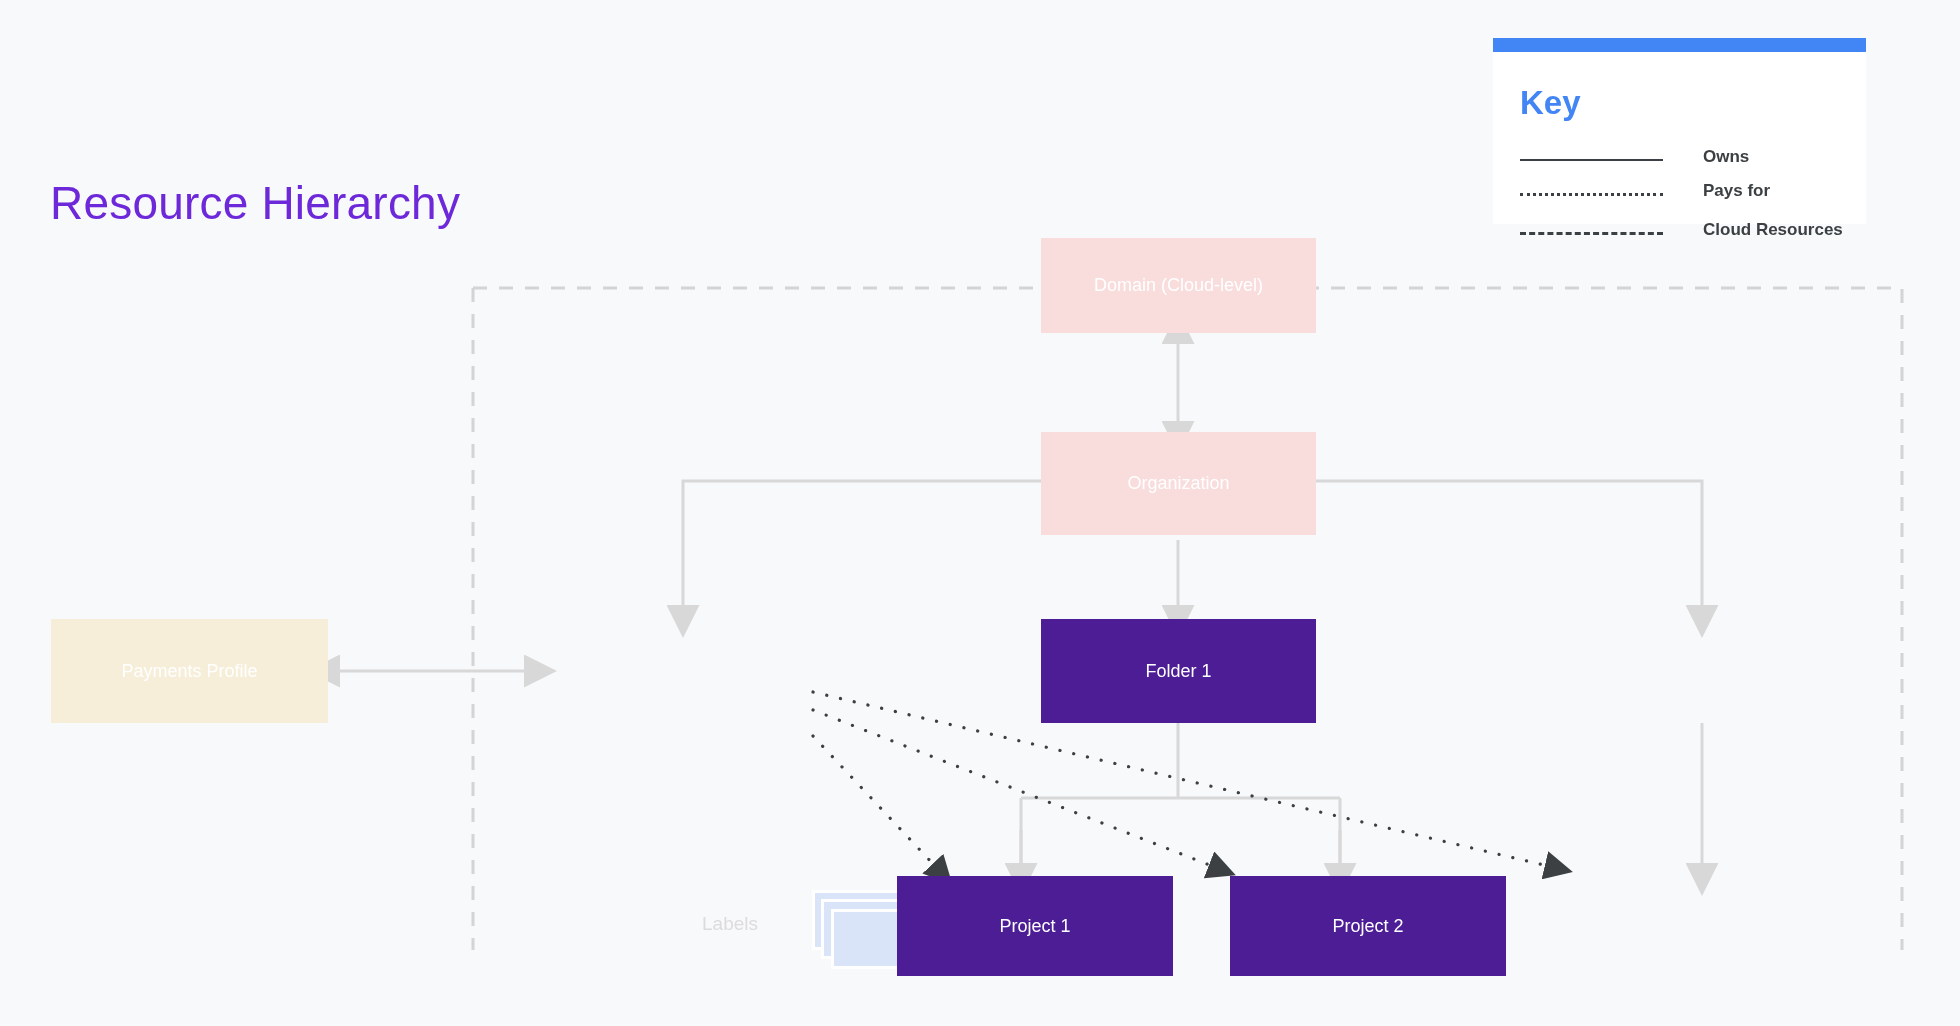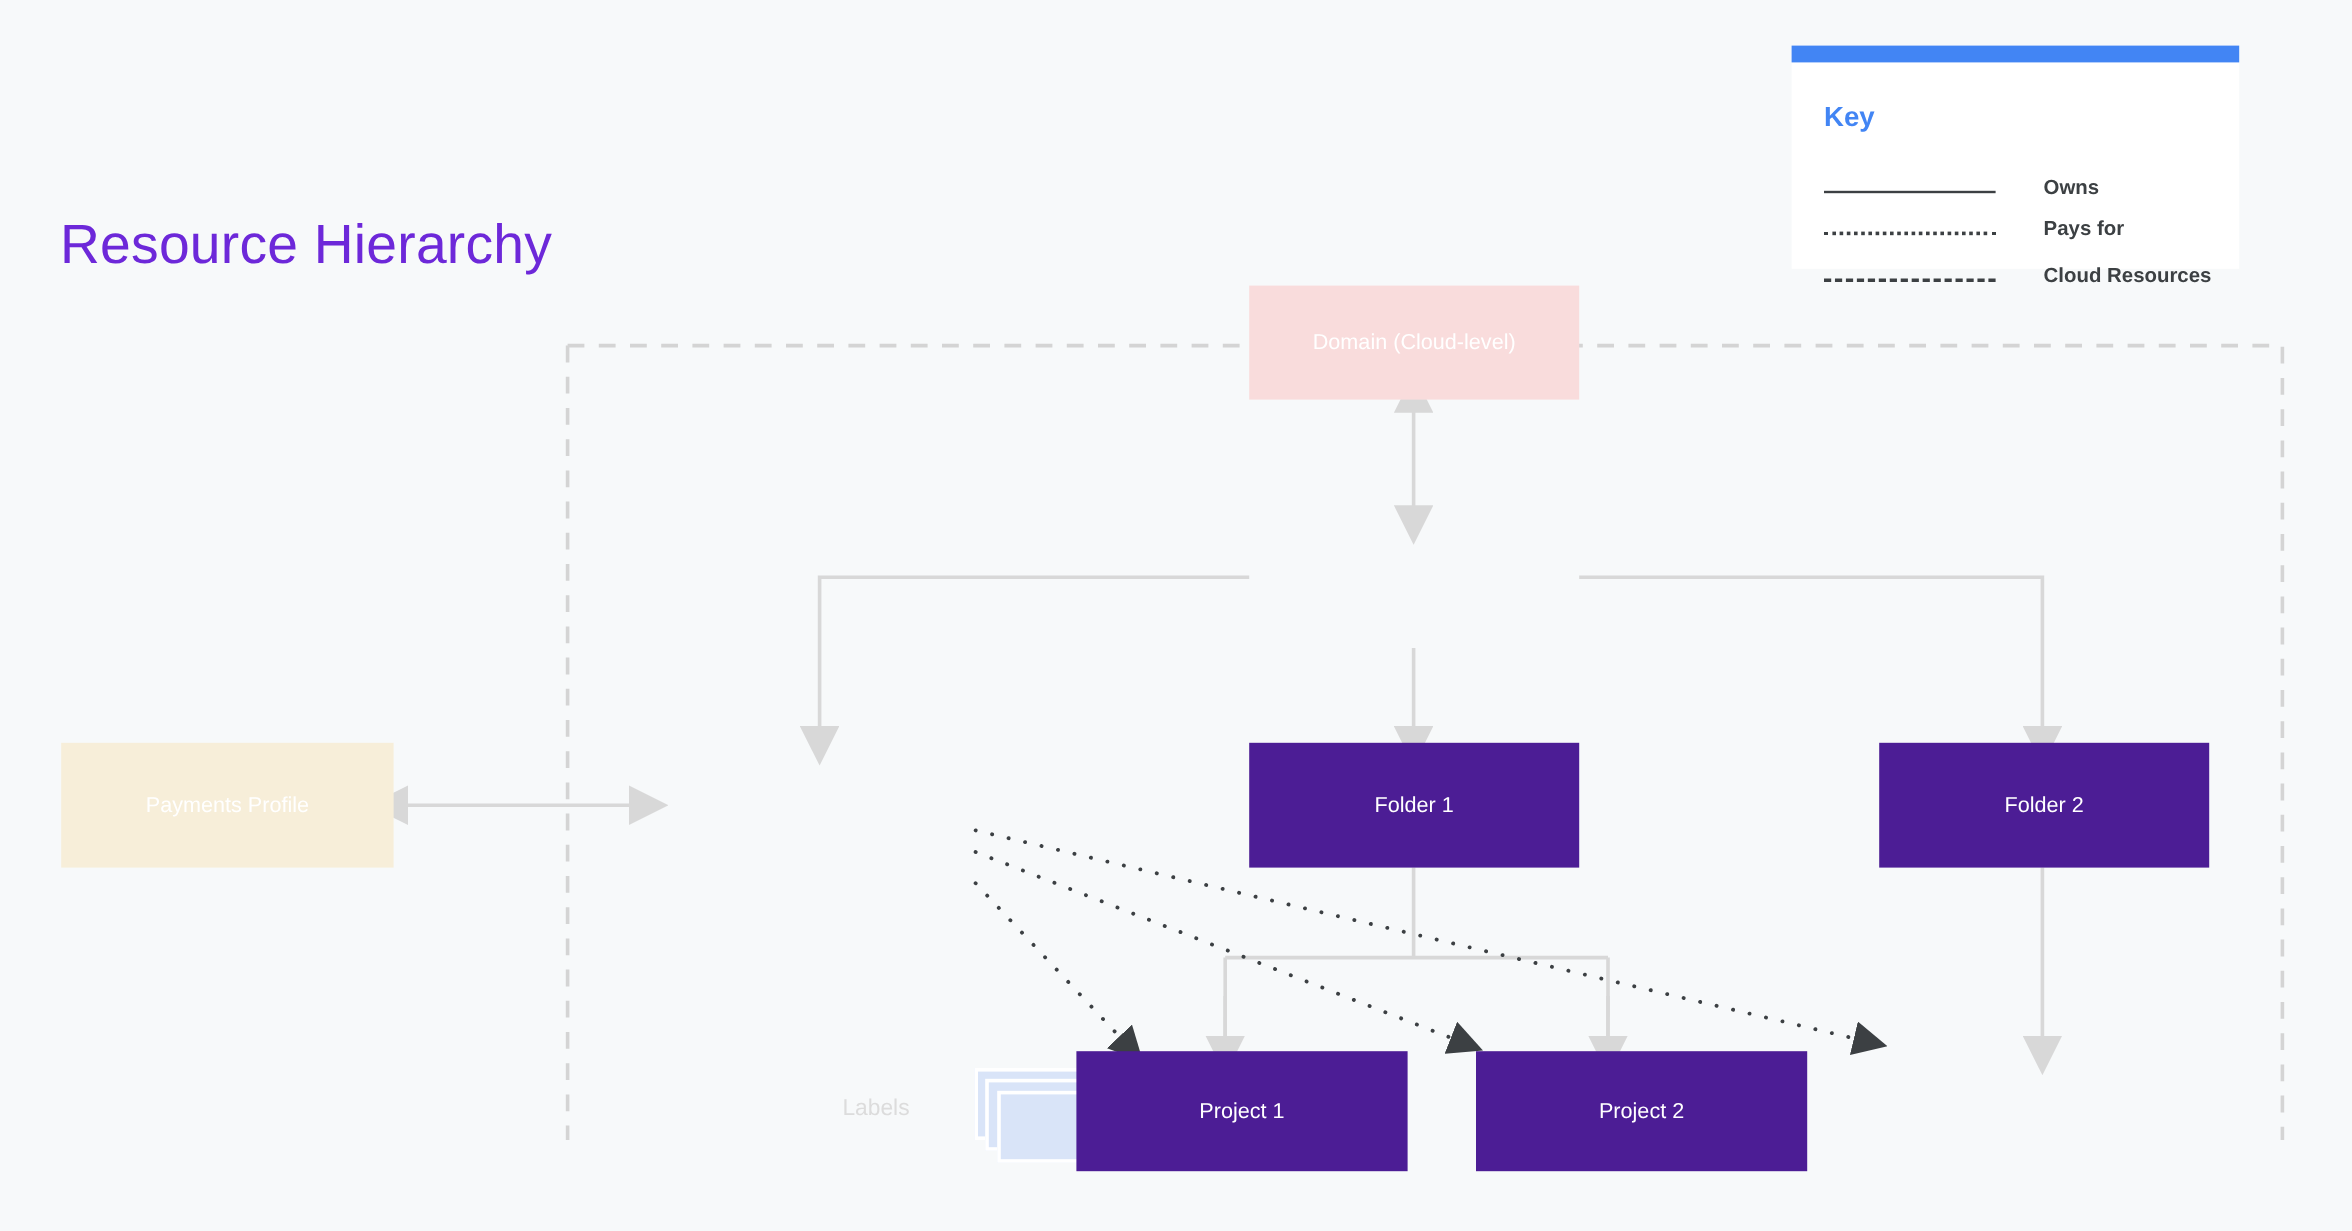--- a/index.html
+++ b/index.html
@@ -23,21 +23,21 @@
     position: absolute; left: 1493px; top: 38px;
     width: 373px; height: 186px;
     background: #ffffff;
   }
   #key-card .accent-bar {
     position: absolute; left: 0; top: 0; width: 373px; height: 14px;
     background: #4285f4;
   }
   #key-title {
     position: absolute; left: 27px; top: 48px;
-    font-size: 23px; font-weight: 700; color: #4285f4;
+    font-size: 33px; font-weight: 700; color: #4285f4;
     line-height: 1;
   }
   .key-row { position: absolute; left: 27px; width: 330px; height: 20px; }
   .key-swatch { position: absolute; left: 0; top: 8px; width: 143px; height: 0; }
   .key-label {
     position: absolute; left: 183px; top: -4px;
     font-size: 17px; font-weight: 700; color: #3c4043;
     line-height: 1.15; width: 150px;
   }
   .sw-solid  { border-top: 2.5px solid #3c4043; }
@@ -141,27 +141,27 @@
 
     <line x1="1702" y1="723" x2="1702" y2="866" stroke="#d8d8d8" stroke-width="3" marker-end="url(#ah-grey)"></line>
 
     <line x1="813" y1="736" x2="935" y2="866" stroke="#3c4043" stroke-width="3.2" stroke-linecap="round" stroke-dasharray="0.1 14" marker-end="url(#ah-dark)"></line>
     <line x1="813" y1="710" x2="1212" y2="866" stroke="#3c4043" stroke-width="3.2" stroke-linecap="round" stroke-dasharray="0.1 14" marker-end="url(#ah-dark)"></line>
     <line x1="813" y1="692" x2="1548" y2="866" stroke="#3c4043" stroke-width="3.2" stroke-linecap="round" stroke-dasharray="0.1 14" marker-end="url(#ah-dark)"></line>
   </svg>
 
   <div id="node-domain" class="node pink">Domain (Cloud-level)</div>
 
+  <div id="node-organization" class="node pink">Organization</div>
 
   <div id="node-payments" class="node cream">Payments Profile</div>
 
 
   <div id="node-folder1" class="node blue">Folder 1</div>
 
-  <div id="node-folder2" class="node blue">Folder 2</div>
 
   <div id="labels-text">Labels</div>
   <div id="labels-stack">
     <div class="card c1"></div>
     <div class="card c2"></div>
     <div class="card c3"></div>
   </div>
 
   <div id="node-project1" class="node blue">Project 1</div>
 

